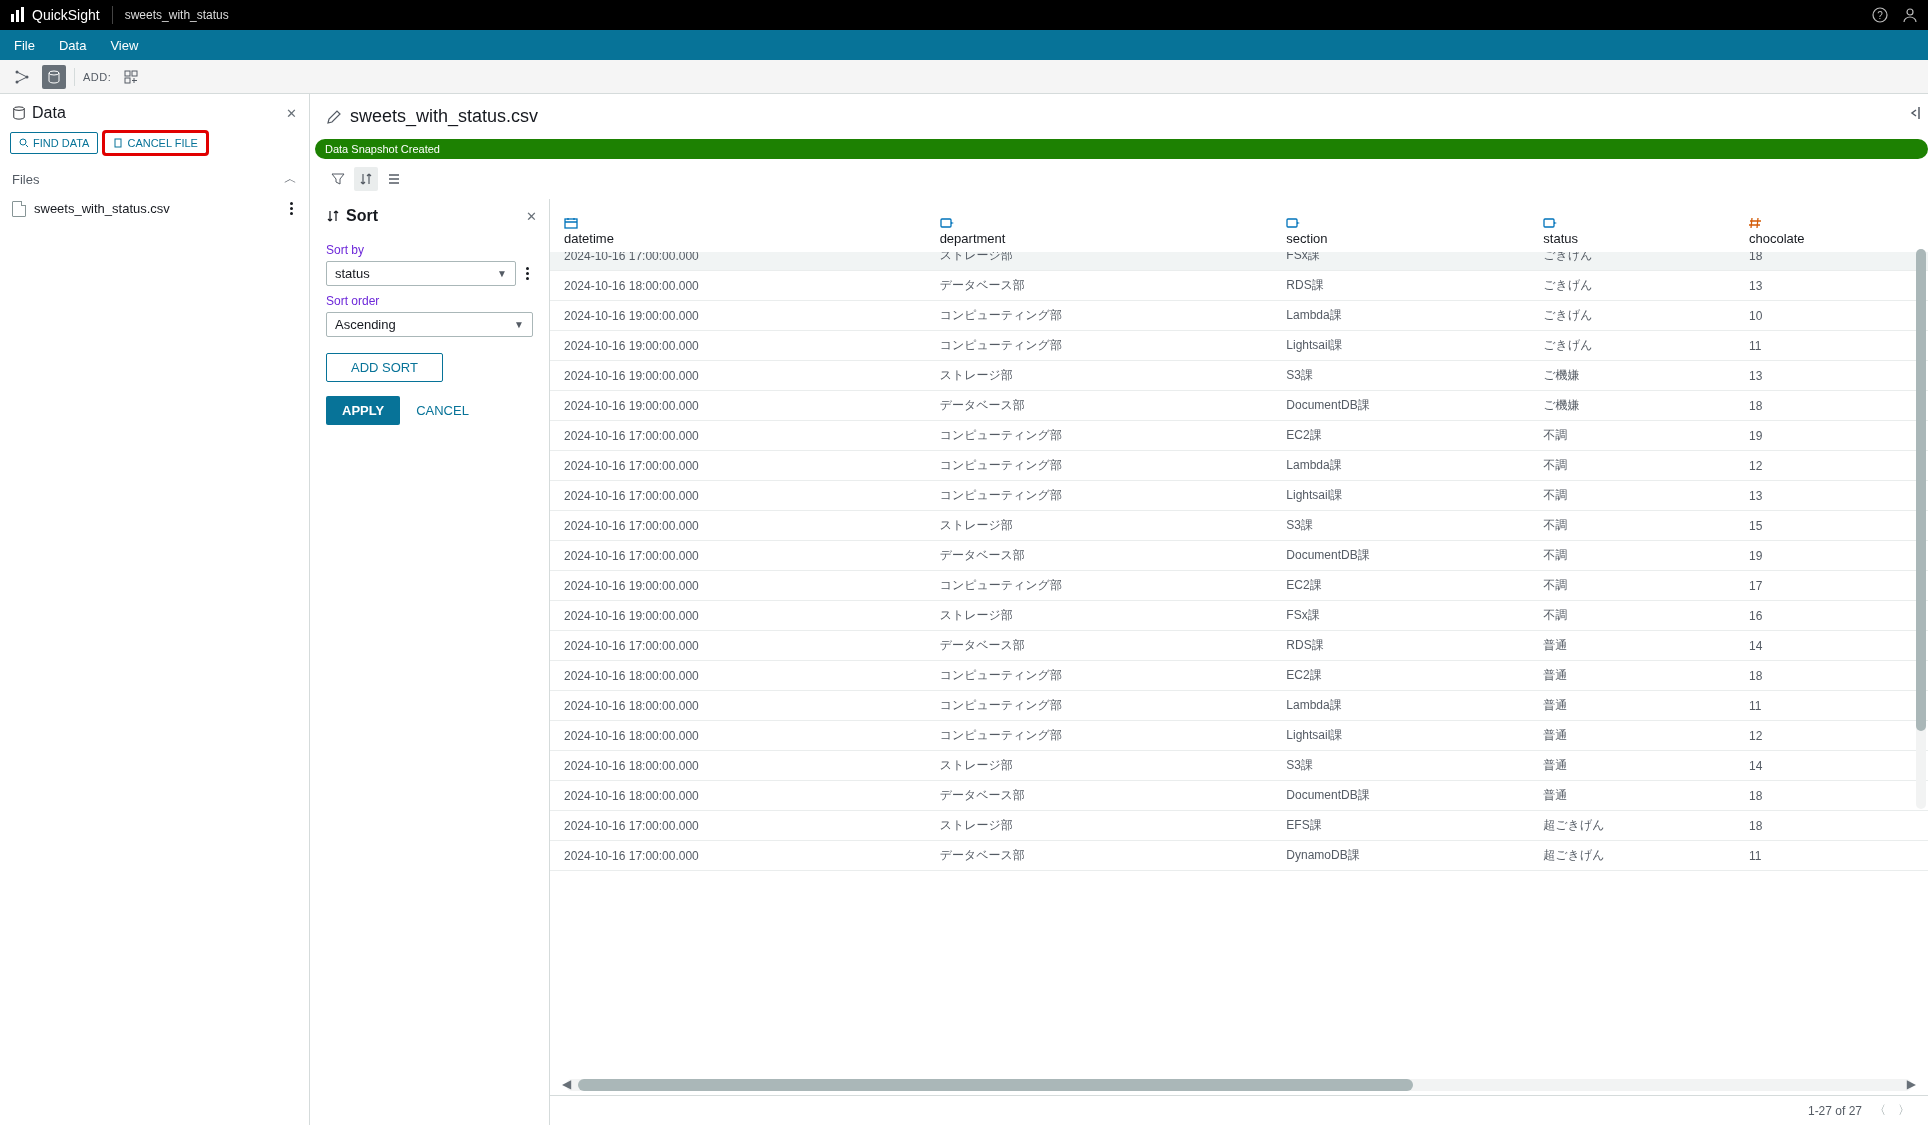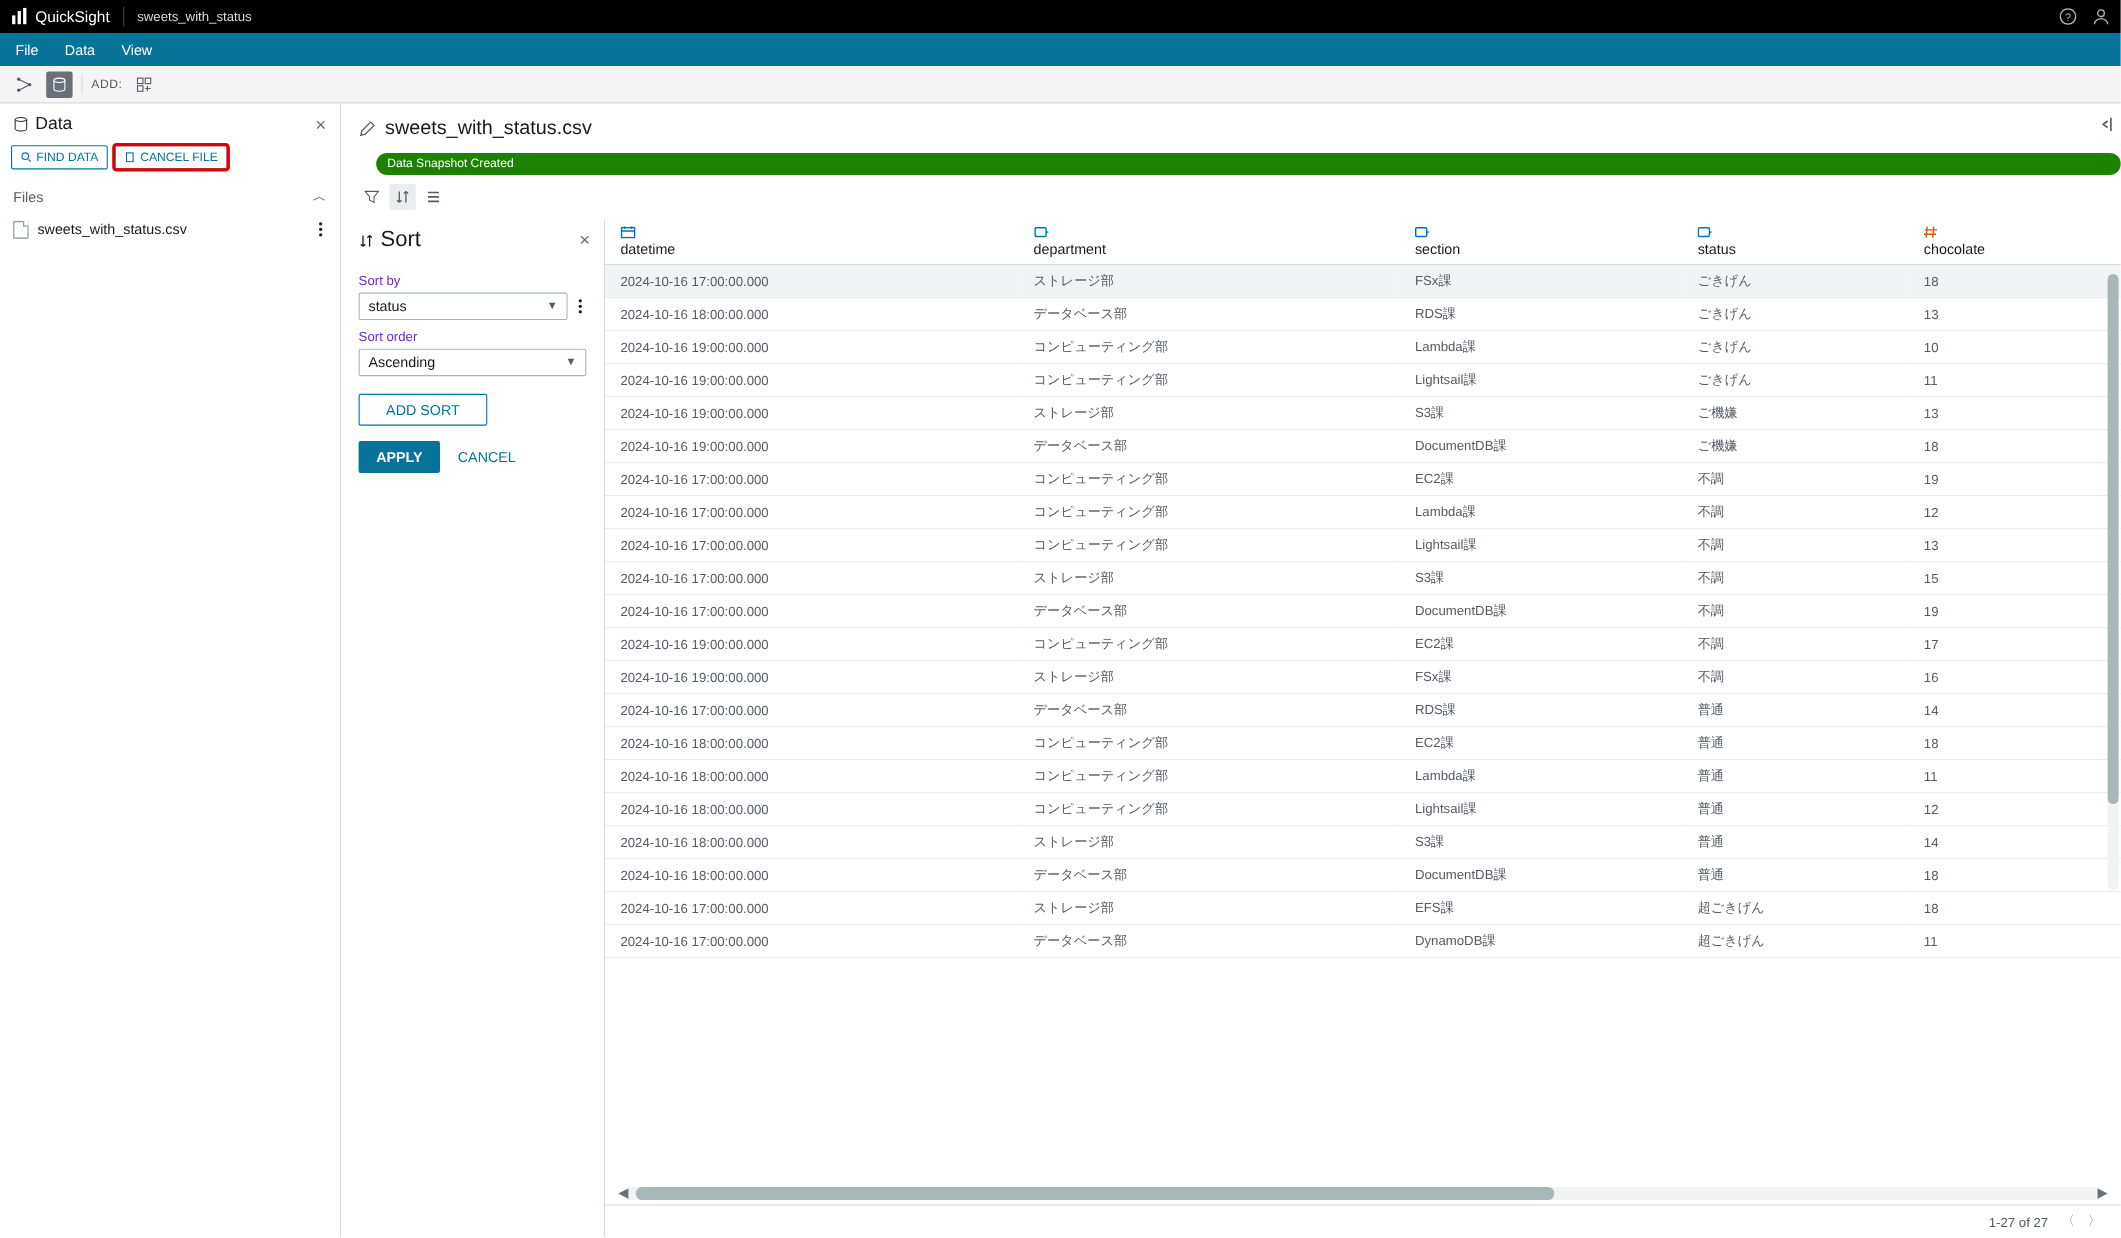--- a/index.html
+++ b/index.html
@@ -45,42 +45,42 @@
 .dot { width: 8px; height: 8px; border-radius: 50%; background: #077398; }
 .dot.light { opacity: 0.4; }
 .kebab { display: flex; flex-direction: column; gap: 2px; cursor: pointer; padding: 2px 4px; }
 .kebab span { width: 3px; height: 3px; background: #16191f; border-radius: 50%; }
 .file-row.highlight-red { outline: 3px solid #e10000; outline-offset: -2px; margin: 2px 4px; padding: 6px 8px; }
 
 
 .sort-panel { width: 240px; border-right: 1px solid #d5dbdb; padding: 0; display: flex; flex-direction: column; }
 .content-header { padding: 12px 16px 4px; }
 .content-header h2 { font-size: 18px; font-weight: 400; display: flex; align-items: center; gap: 8px; }
-.badge-green { background: #1d8102; color: #fff; padding: 4px 10px; border-radius: 12px; font-size: 11px; display: inline-block; margin: 8px 0 0 32px; }
+.badge-green { background: #1d8102; color: #fff; padding: 4px 10px; border-radius: 12px; font-size: 11px; display: inline-block; margin: 8px 0 0 5px; }
 .view-toolbar { display: flex; gap: 4px; padding: 8px 16px; }
 .view-btn { width: 24px; height: 24px; border: none; background: transparent; cursor: pointer; border-radius: 2px; display: flex; align-items: center; justify-content: center; color: #545b64; }
 .view-btn.active { background: #eaeded; }
 .sort-header-row { display: flex; justify-content: space-between; align-items: center; padding: 8px 12px 4px 16px; }
-.sort-header-row h3 { font-size: 20px; font-weight: 400; display: flex; align-items: center; gap: 6px; }
+.sort-header-row h3 { font-size: 16px; font-weight: 700; display: flex; align-items: center; gap: 6px; }
 .sort-body { padding: 6px 16px; }
 .field-label { font-size: 12px; color: #6d28d9; margin-bottom: 4px; margin-top: 8px; }
 .field-row { display: flex; align-items: center; gap: 6px; }
 .select { flex: 1; border: 1px solid #aab7b8; border-radius: 2px; padding: 4px 8px; font-size: 13px; display: flex; justify-content: space-between; align-items: center; background: #fff; cursor: pointer; }
 .arrow-down { font-size: 10px; color: #545b64; }
 .add-sort-btn { border: 1px solid #077398; color: #077398; background: #fff; padding: 6px 24px; font-size: 13px; border-radius: 2px; cursor: pointer; margin-top: 16px; }
 .action-row { display: flex; gap: 16px; align-items: center; margin-top: 14px; }
 .apply-btn { background: #077398; color: #fff; border: none; padding: 7px 16px; font-size: 13px; border-radius: 2px; font-weight: bold; cursor: pointer; }
 .cancel-link { color: #077398; font-size: 13px; cursor: pointer; }
 
 
 .table-area { flex: 1; display: flex; flex-direction: column; position: relative; }
 .top-right-collapse { position: absolute; right: 8px; top: 12px; cursor: pointer; color: #545b64; }
 .table-wrapper { flex: 1; overflow: auto; }
 table { border-collapse: collapse; width: 100%; }
-th { text-align: left; padding: 6px 14px 6px; font-weight: normal; border-bottom: 1px solid #d5dbdb; background: #fff; position: sticky; top: 0; font-size: 13px; }
+th { text-align: left; padding: 6px 14px 6px; font-weight: normal; border-bottom: 1px solid #d5dbdb; background: #fff; position: sticky; top: 12px; font-size: 13px; }
 th .col-icon { display: block; margin-bottom: 2px; }
 td { padding: 6px 14px; font-size: 12px; color: #545b64; border-bottom: 1px solid #eaeded; white-space: nowrap; }
 tbody tr.sel td { background: #f1f4f4; }
 .pagination { display: flex; justify-content: flex-end; align-items: center; gap: 12px; padding: 6px 18px; border-top: 1px solid #d5dbdb; font-size: 12px; color: #545b64; }
 .page-arrow { cursor: pointer; color: #879596; }
 .hscroll { height: 12px; background: #f2f3f3; position: relative; margin: 0 16px 4px; border-radius: 6px; }
 .hscroll-thumb { position: absolute; left: 12px; width: 62%; height: 100%; background: #aab7b8; border-radius: 6px; }
 .hscroll-arrow { position: absolute; top: -2px; font-size: 12px; color: #687078;}
 .hscroll-arrow.left { left: -4px; }
 .hscroll-arrow.right { right: -4px; }

